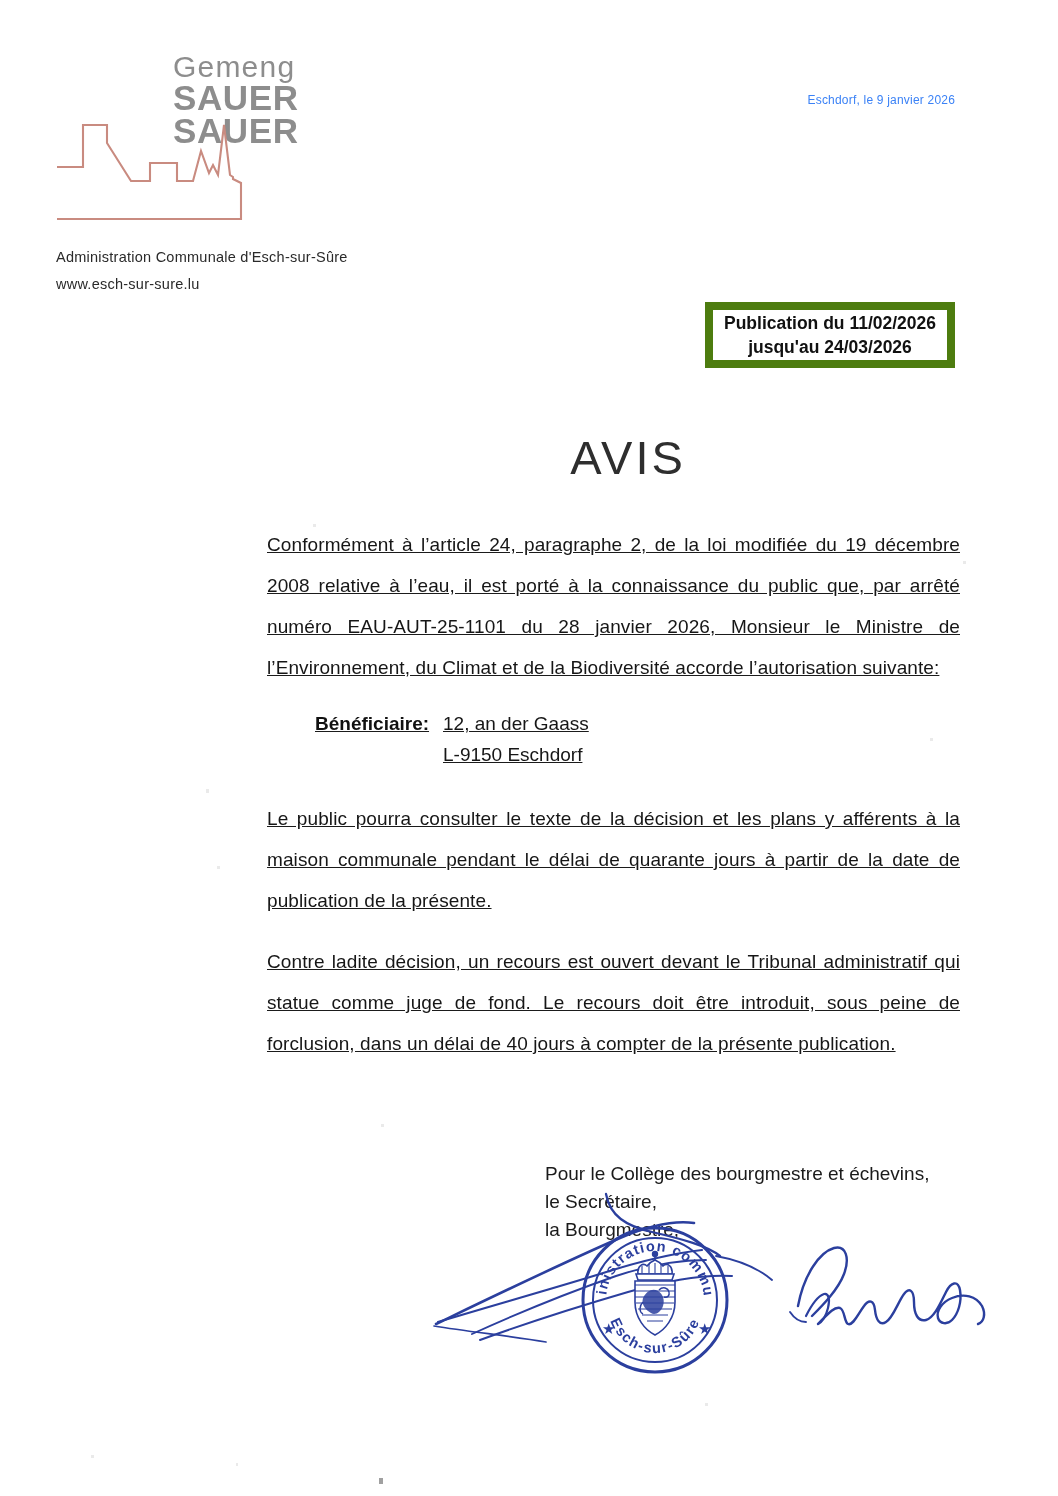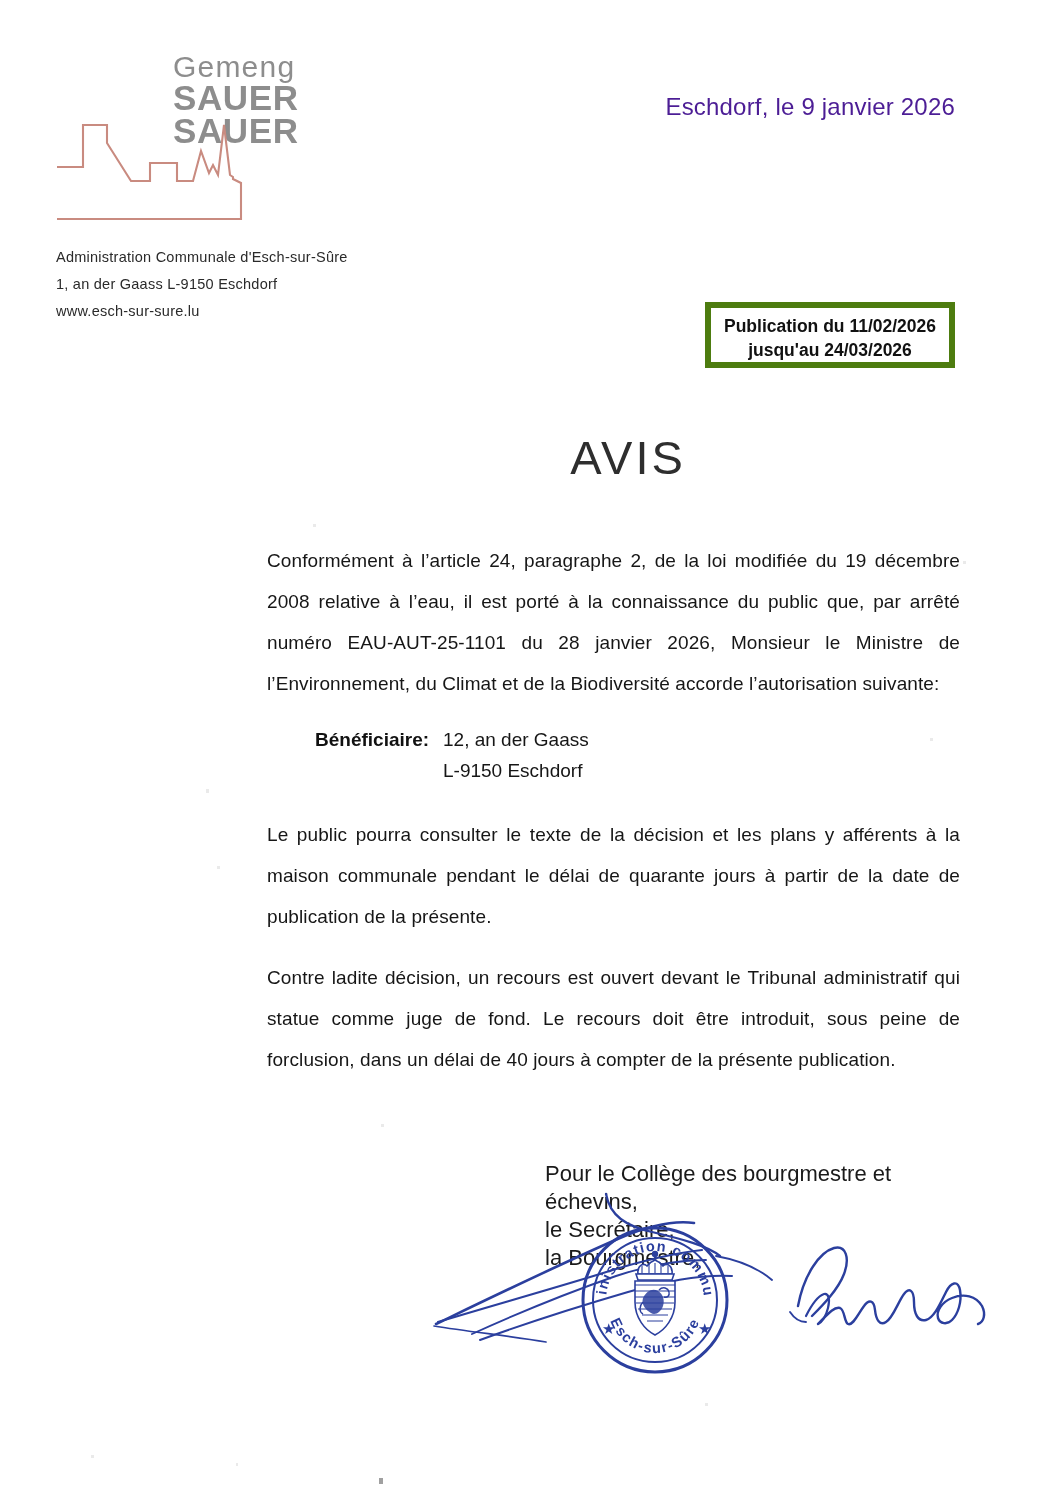--- a/index.html
+++ b/index.html
@@ -80,38 +80,38 @@
   }
   #address-block div { white-space: nowrap; }
 
   
   #date-line {
     position: absolute;
     left: 0;
     top: 93px;
     width: 955px;
     text-align: right;
-    font-size: 24px;
-    color: #4c1d95;
+    font-size: 12px;
+    color: #3b82f6;
     letter-spacing: .2px;
   }
 
   
   #publication-box {
     position: absolute;
     left: 705px;
     top: 302px;
     width: 250px;
     height: 66px;
-    border: 6px solid #4d7c0f;
+    border: 8px solid #4d7c0f;
     box-sizing: border-box;
     display: flex;
     flex-direction: column;
     align-items: center;
-    justify-content: flex-end;
+    justify-content: center;
     background: #fff;
   }
   #publication-box span {
     font-size: 17.5px;
     font-weight: 700;
     line-height: 24px;
     color: #111;
     white-space: nowrap;
   }
 
@@ -128,22 +128,23 @@
     color: #2e2e2e;
     padding-left: 110px;
     box-sizing: border-box;
     margin-left: 44px;
   }
 
   
   #body-col {
     position: absolute;
     left: 267px;
-    top: 540px;
+    top: 524px;
     width: 693px;
+    text-decoration: underline;
   }
   .para {
     font-size: 19px;
     line-height: 41px;
     color: #161616;
     text-align: left;
     letter-spacing: .1px;
   }
   .para.justify { text-align: justify; }
   .gap-1 { height: 20px; }
@@ -171,21 +172,21 @@
   }
   .field-value .vline { display: block; }
   .field-value.justify { text-align: justify; }
 
   
   #signature-block {
     position: absolute;
     left: 545px;
     top: 1160px;
     width: 420px;
-    font-size: 22px;
+    font-size: 19px;
     color: #1a1a1a;
     line-height: 28px;
   }
   #sig-line-1 { display: block; }
   #sig-line-2 {
     display: flex;
     justify-content: flex-start;
     flex-direction: column;
   }
   #sig-secretaire { width: 232px; }
@@ -213,21 +214,20 @@
       <span class="w-sauer">SAUER</span>
     </div>
 
     <svg id="logo-skyline" viewBox="0 0 200 130">
       <path d="M2 60 L28 60 L28 18 L52 18 L52 36 L76 74 L95 74 L95 56 L122 56 L122 74 L138 74 L146 44 L154 66 L158 58 L163 68 L169 18 L175 68 L178 70 L178 72 L186 76 L186 112 L2 112" fill="none" stroke="#c98b80" stroke-width="2.1" stroke-linejoin="miter" stroke-linecap="butt"></path>
     </svg>
   </div>
 
   <div id="address-block">
     <div>Administration Communale d'Esch-sur-Sûre</div>
-    <div>1, an der Gaass L-9150 Eschdorf</div>
     <div>www.esch-sur-sure.lu</div>
   </div>
 
   <div id="date-line">Eschdorf, le 9 janvier 2026</div>
 
   <div id="publication-box">
     <span>Publication du 11/02/2026</span>
     <span>jusqu'au 24/03/2026</span>
   </div>
 

